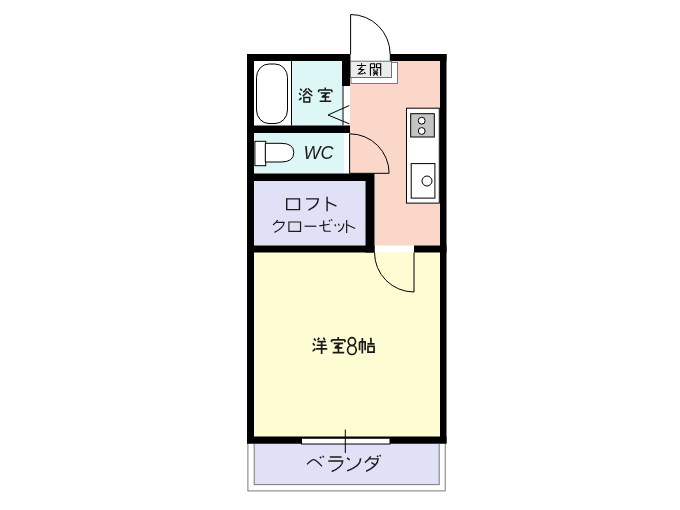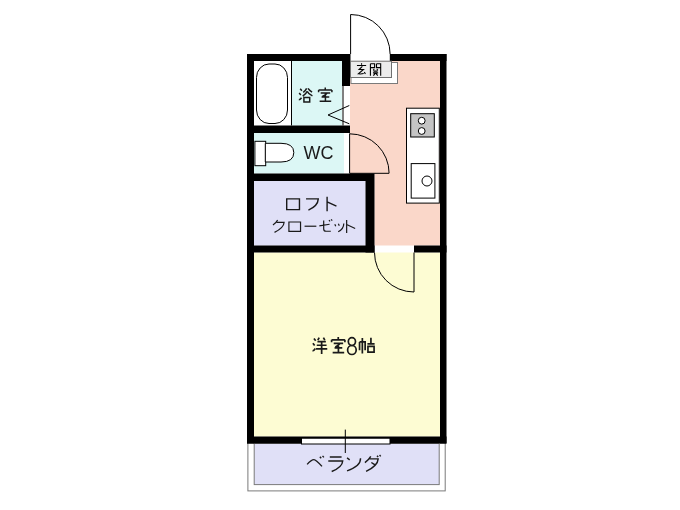--- a/index.html
+++ b/index.html
@@ -1,17 +1,17 @@
 <!DOCTYPE html>
 <html><head>
 <meta charset="utf-8">
 <style>
   html,body{margin:0;padding:0;background:#ffffff;}
   #plan{position:relative;width:680px;height:510px;background:#ffffff;overflow:hidden;
-        font-family:"Liberation Sans", sans-serif;}
+        font-family:"Liberation Sans", sans-serif;font-style:italic;}
   svg{position:absolute;left:0;top:0;}
 </style>
 </head>
 <body>
 
 <div id="plan">
 <svg width="680" height="510" viewBox="0 0 680 510">
 <defs>
   <g id="k_ro">
           <path vector-effect="non-scaling-stroke" d="M1.3,1.8 H8.8 V8.5 H1.3 Z"></path>

